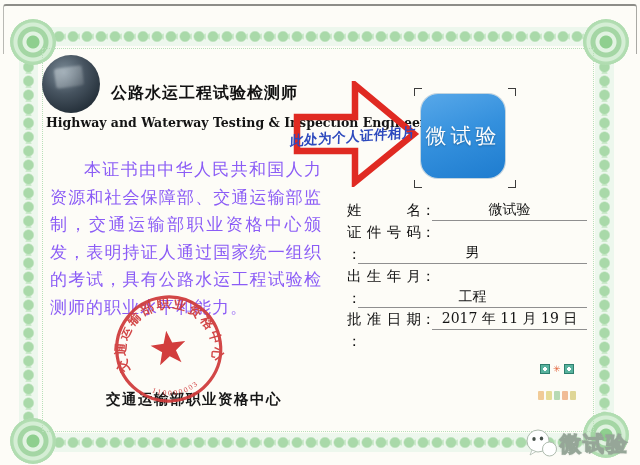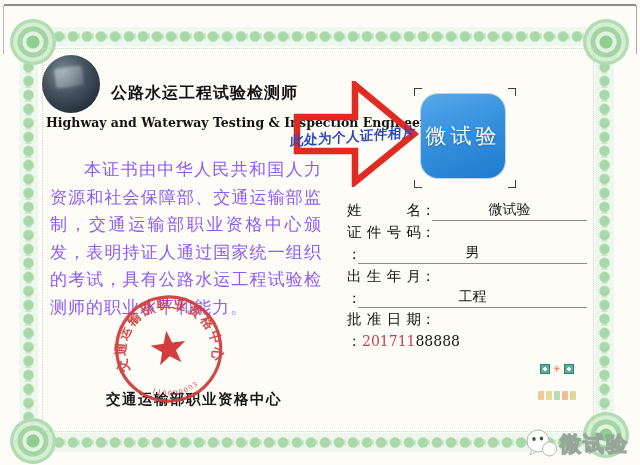--- a/index.html
+++ b/index.html
@@ -192,24 +192,24 @@
     <span class="flabel">出生年月</span>
     <span class="fcolon">：</span>
   </div>
   <div class="frow">
     <span class="fcolon">：</span>
     <span class="fval">工程</span>
   </div>
   <div class="frow">
     <span class="flabel">批准日期</span>
     <span class="fcolon">：</span>
+    <span class="fval">2017 年 11 月 19 日</span>
   </div>
   <div class="frow last">
     <span class="fcolon">：</span>
-    <span class="fval"><span class="red-part">201711</span><span>88888</span></span>
   </div>
 </div>
 
 <div class="seal">
   <svg width="118" height="118" viewBox="0 0 118 118">
     <circle cx="59" cy="59" r="52" fill="none" stroke="#cf3a3a" stroke-width="3.2"></circle>
     <path id="sealArc" d="M 17,75 A 44 44 0 1 1 101,75" fill="none"></path>
     <path id="sealBottom" d="M 36,99 A 44 44 0 0 0 82,99" fill="none"></path>
     <text font-size="13" font-weight="600" fill="#cf3a3a" letter-spacing="2.5">
       <textPath href="#sealArc" textLength="168">交通运输部职业资格中心</textPath>

